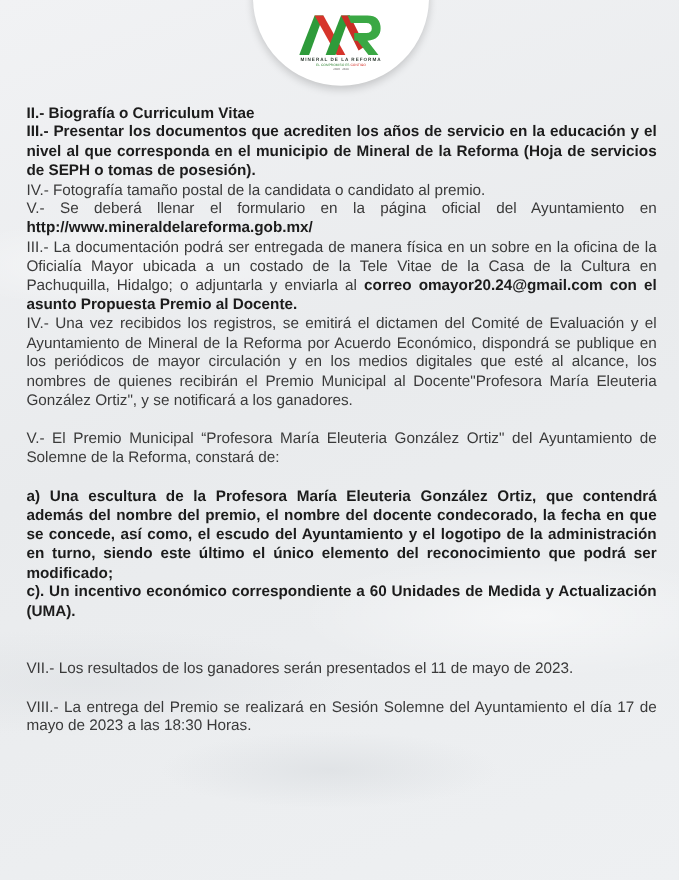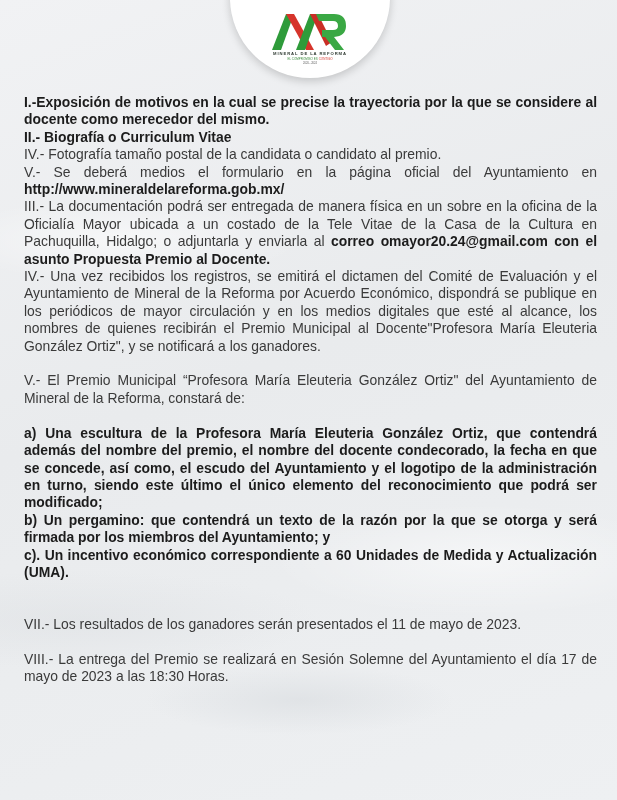--- a/index.html
+++ b/index.html
@@ -113,37 +113,36 @@
   </svg>
   <div class="logo-name">MINERAL DE LA REFORMA</div>
   <div class="logo-tag">
     <span>EL COMPROMISO ES</span>
     <span class="red">CONTIGO</span>
   </div>
   <div class="logo-years">2020 - 2024</div>
 </div>
 
 <div class="doc">
-  <p class="b">I.-Exposición de motivos en la cual se precise la trayectoria por la que se considere al docente como merecedor del mismo.</p>
   <p class="b">II.- Biografía o Curriculum Vitae</p>
+  <p class="b">III.- Presentar los documentos que acrediten los años de servicio en la educación y el nivel al que corresponda en el municipio de Mineral de la Reforma (Hoja de servicios de SEPH o tomas de posesión).</p>
   <p>IV.- Fotografía tamaño postal de la candidata o candidato al premio.</p>
   <p>
-    <span>V.- Se deberá medios el formulario en la página oficial del Ayuntamiento en</span>
+    <span>V.- Se deberá llenar el formulario en la página oficial del Ayuntamiento en</span>
     <a class="link b">http://www.mineraldelareforma.gob.mx/</a>
   </p>
   <p>
     <span>III.- La documentación podrá ser entregada de manera física en un sobre en la oficina de la Oficialía Mayor ubicada a un costado de la Tele Vitae de la Casa de la Cultura en Pachuquilla, Hidalgo; o adjuntarla y enviarla al</span>
     <span class="b">correo omayor20.24@gmail.com con el asunto Propuesta Premio al Docente.</span>
   </p>
   <p>IV.- Una vez recibidos los registros, se emitirá el dictamen del Comité de Evaluación y el Ayuntamiento de Mineral de la Reforma por Acuerdo Económico, dispondrá se publique en los periódicos de mayor circulación y en los medios digitales que esté al alcance, los nombres de quienes recibirán el Premio Municipal al Docente"Profesora María Eleuteria González Ortiz", y se notificará a los ganadores.</p>
   <div class="gap"></div>
-  <p>V.- El Premio Municipal “Profesora María Eleuteria González Ortiz" del Ayuntamiento de Mineral de la Reforma, constará de:</p>
+  <p>V.- El Premio Municipal “Profesora María Eleuteria González Ortiz" del Ayuntamiento de Solemne de la Reforma, constará de:</p>
   <div class="gap"></div>
   <p class="b">a) Una escultura de la Profesora María Eleuteria González Ortiz, que contendrá además del nombre del premio, el nombre del docente condecorado, la fecha en que se concede, así como, el escudo del Ayuntamiento y el logotipo de la administración en turno, siendo este último el único elemento del reconocimiento que podrá ser modificado;</p>
-  <p class="b">b) Un pergamino: que contendrá un texto de la razón por la que se otorga y será firmada por los miembros del Ayuntamiento; y</p>
   <p class="b">c). Un incentivo económico correspondiente a 60 Unidades de Medida y Actualización (UMA).</p>
   <div class="gap"></div>
   <div class="gap"></div>
   <p>VII.- Los resultados de los ganadores serán presentados el 11 de mayo de 2023.</p>
   <div class="gap"></div>
   <p>VIII.- La entrega del Premio se realizará en Sesión Solemne del Ayuntamiento el día 17 de mayo de 2023 a las 18:30 Horas.</p>
 
 </div>
 
 </body></html>

